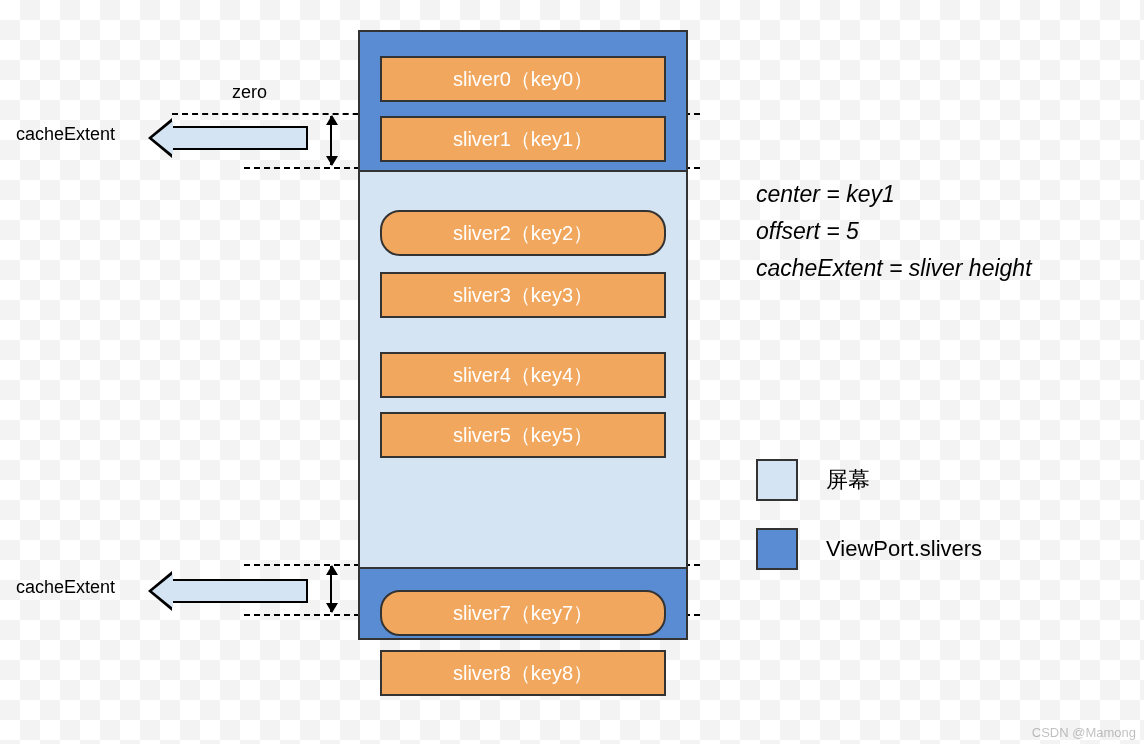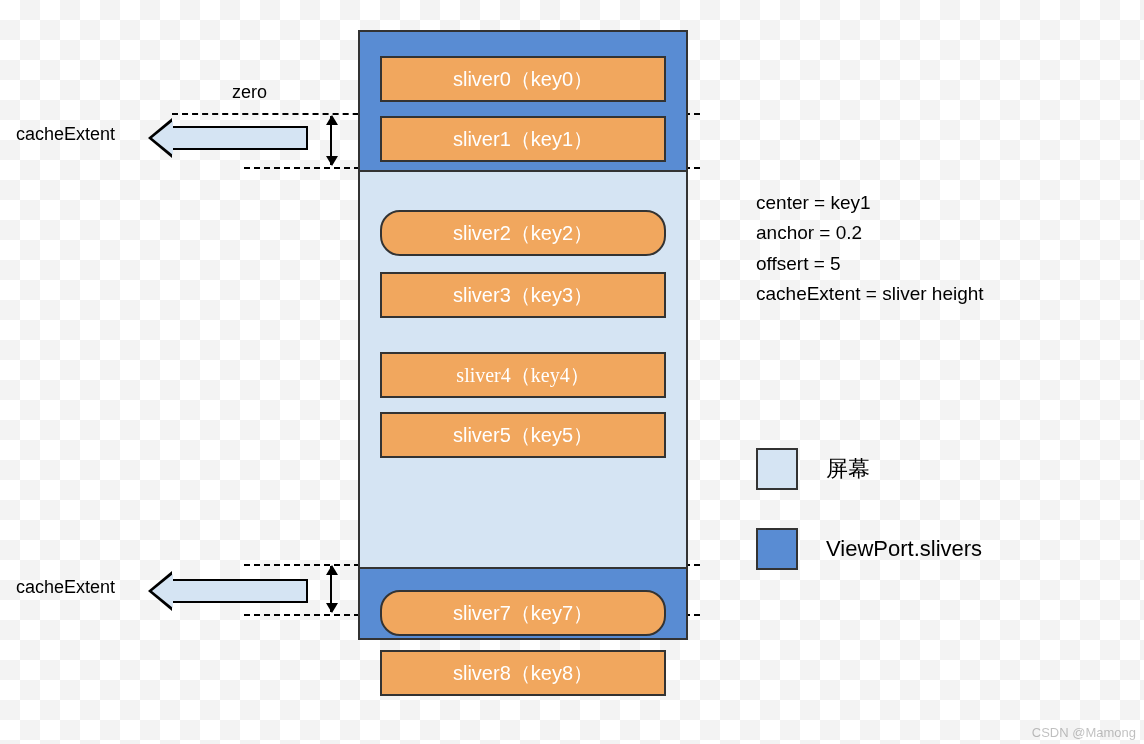--- a/index.html
+++ b/index.html
@@ -55,21 +55,21 @@
     align-items: center;
     justify-content: center;
     font-size: 20px;
     color: #fff;
   }
   
   .s0 { top: 24px; }
   .s1 { top: 84px; }
   .s2 { top: 178px; border-radius: 20px; }
   .s3 { top: 240px; }
-  .s4 { top: 320px; font-family: Liberation Serif, serif; }
+  .s4 { top: 320px; }
   .s5 { top: 380px; }
   .s6 { top: 460px; }
   .s7 { top: 558px; border-radius: 20px; }
   .s8 { top: 618px; }
 
   
   .dash {
     position: absolute;
     border-top: 2px dashed #000;
     height: 0;
@@ -132,39 +132,40 @@
     border-top: 17px solid transparent;
     border-bottom: 17px solid transparent;
     border-right: 21px solid #d5e4f3;
   }
   .ba1 { left: 170px; top: 126px; }
   .ba2 { left: 170px; top: 579px; }
 
   .params {
     position: absolute;
     left: 756px;
-    top: 188px;
-    font-size: 19px;
+    top: 176px;
+    font-size: 23px;
     line-height: 1.6;
+    font-style: italic;
   }
 
   .legend {
     position: absolute;
     left: 756px;
     font-size: 22px;
     display: flex;
     align-items: center;
     gap: 28px;
   }
   .legend .swatch {
     width: 42px; height: 42px;
     border: 2px solid #333;
     box-sizing: border-box;
   }
-  .lg1 { top: 448px; }
+  .lg1 { top: 459px; }
   .lg1 .swatch { background: #d5e4f3; }
   .lg2 { top: 528px; }
   .lg2 .swatch { background: #598cd3; }
 
   .watermark {
     position: absolute;
     right: 8px;
     bottom: 4px;
     font-size: 13px;
     color: rgba(0,0,0,0.25);
@@ -212,21 +213,20 @@
   <div class="sliver s7">
       <span>sliver7（key7）</span>
     </div>
   <div class="sliver s8">
       <span>sliver8（key8）</span>
     </div>
 </div>
 
 <div class="params">
   <div>center = key1</div>
-  <div>anchor = 0.2</div>
   <div>offsert = 5</div>
   <div>cacheExtent = sliver height</div>
 </div>
 
 <div class="legend lg1">
   <div class="swatch"></div>
   <span>屏幕</span>
 </div>
 <div class="legend lg2">
   <div class="swatch"></div>

